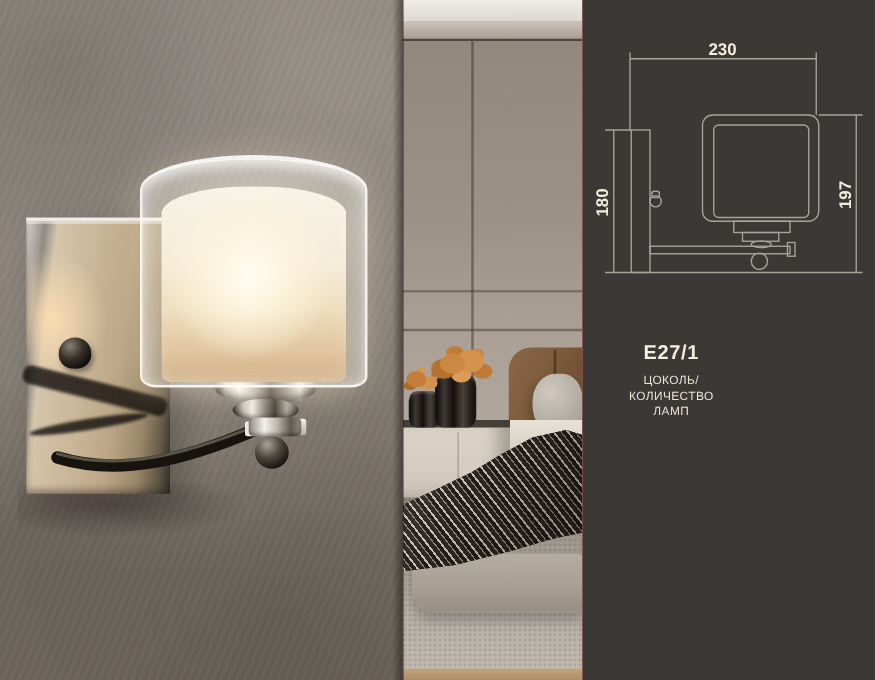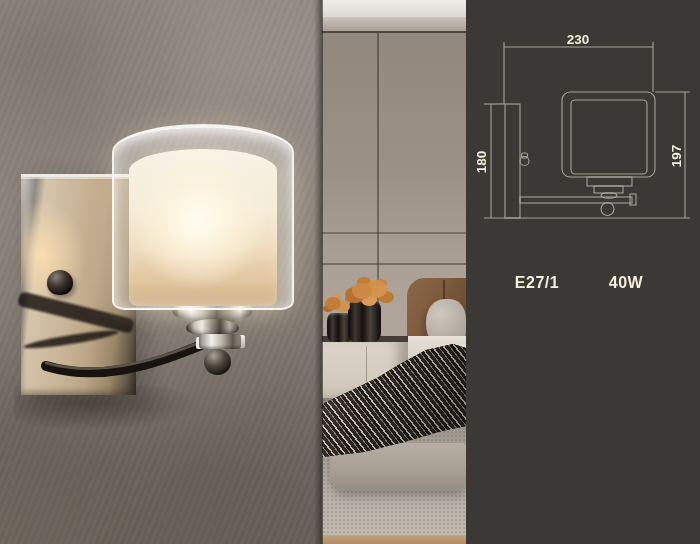--- a/index.html
+++ b/index.html
@@ -210,20 +210,24 @@
       </g>
       <g fill="#f2ecdb" font-family="Liberation Sans, sans-serif" font-size="13.5" font-weight="bold" text-anchor="middle">
         <text x="578" y="44">230</text>
         <text x="486" y="162" transform="rotate(-90 486 162)">180</text>
         <text x="681" y="156" transform="rotate(-90 681 156)">197</text>
       </g>
     </svg>
 
     <div class="spec spec1">
       <div class="spec-value">E27/1</div>
+      <div class="spec-caption">
+        <div>ЦОКОЛЬ/</div>
+        <div>КОЛИЧЕСТВО</div>
+        <div>ЛАМП</div>
+      </div>
     </div>
 
     <div class="spec spec2">
-      <div class="spec-value">40W</div>
     </div>
 
   </div>
 </div>
 
 </body></html>

